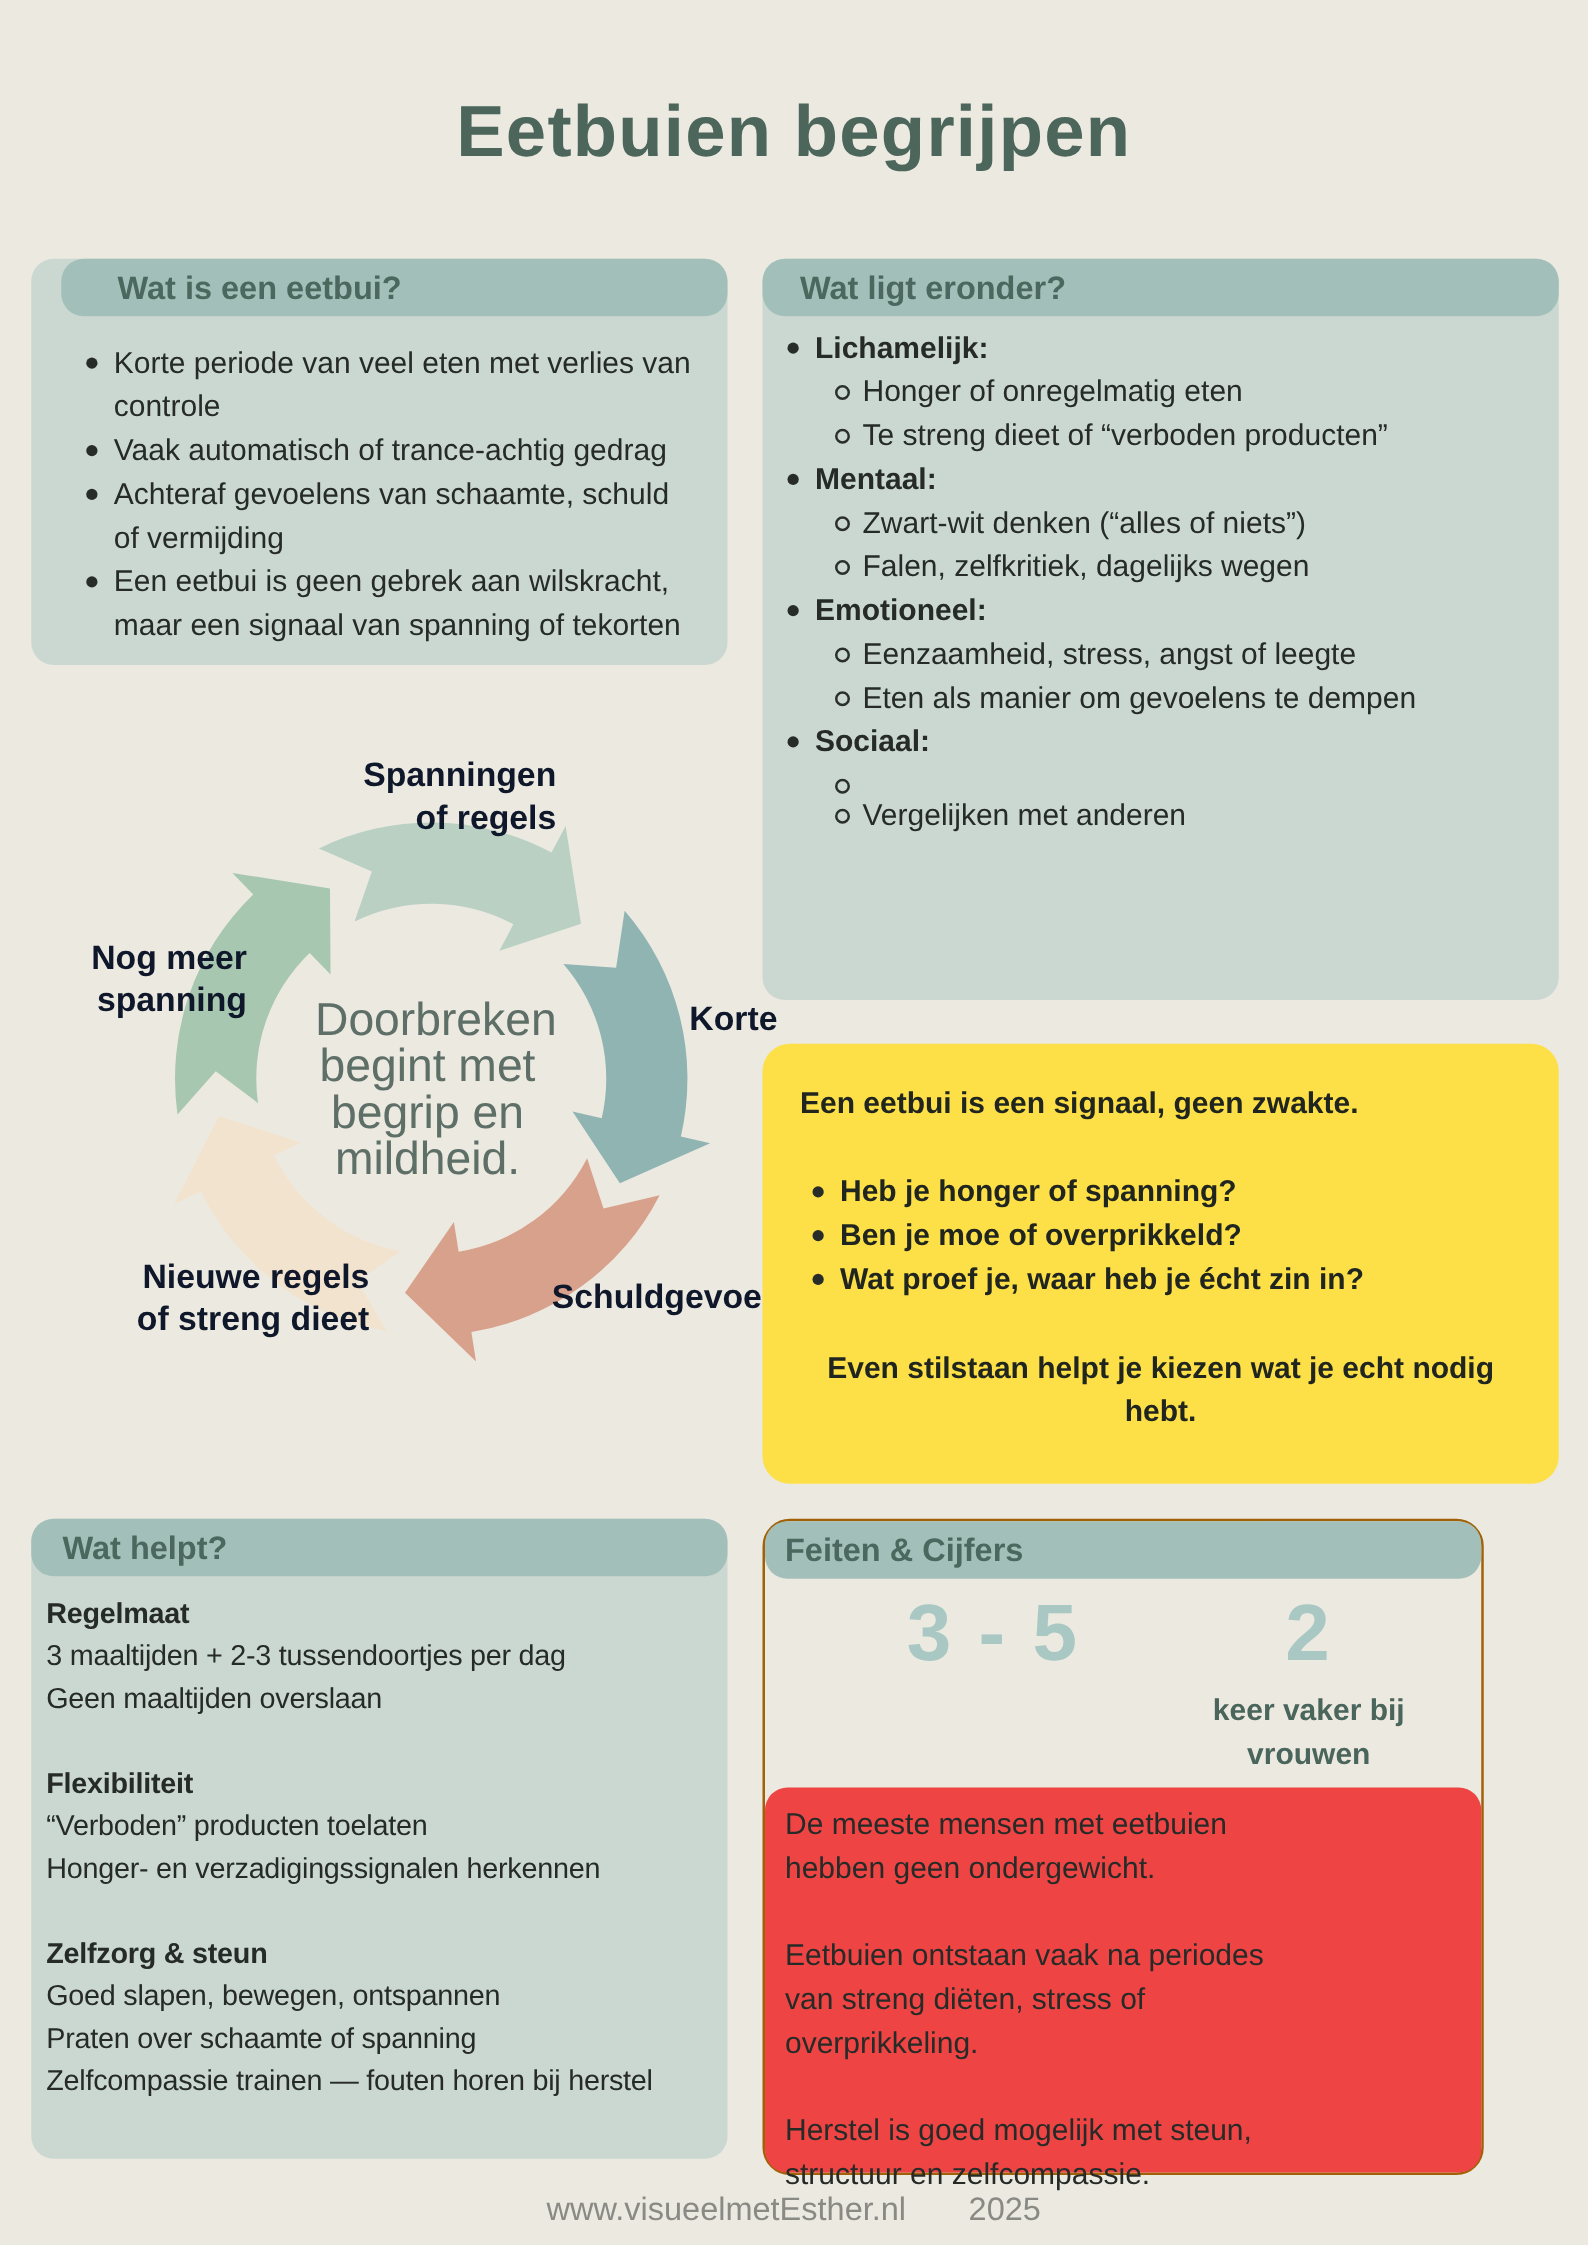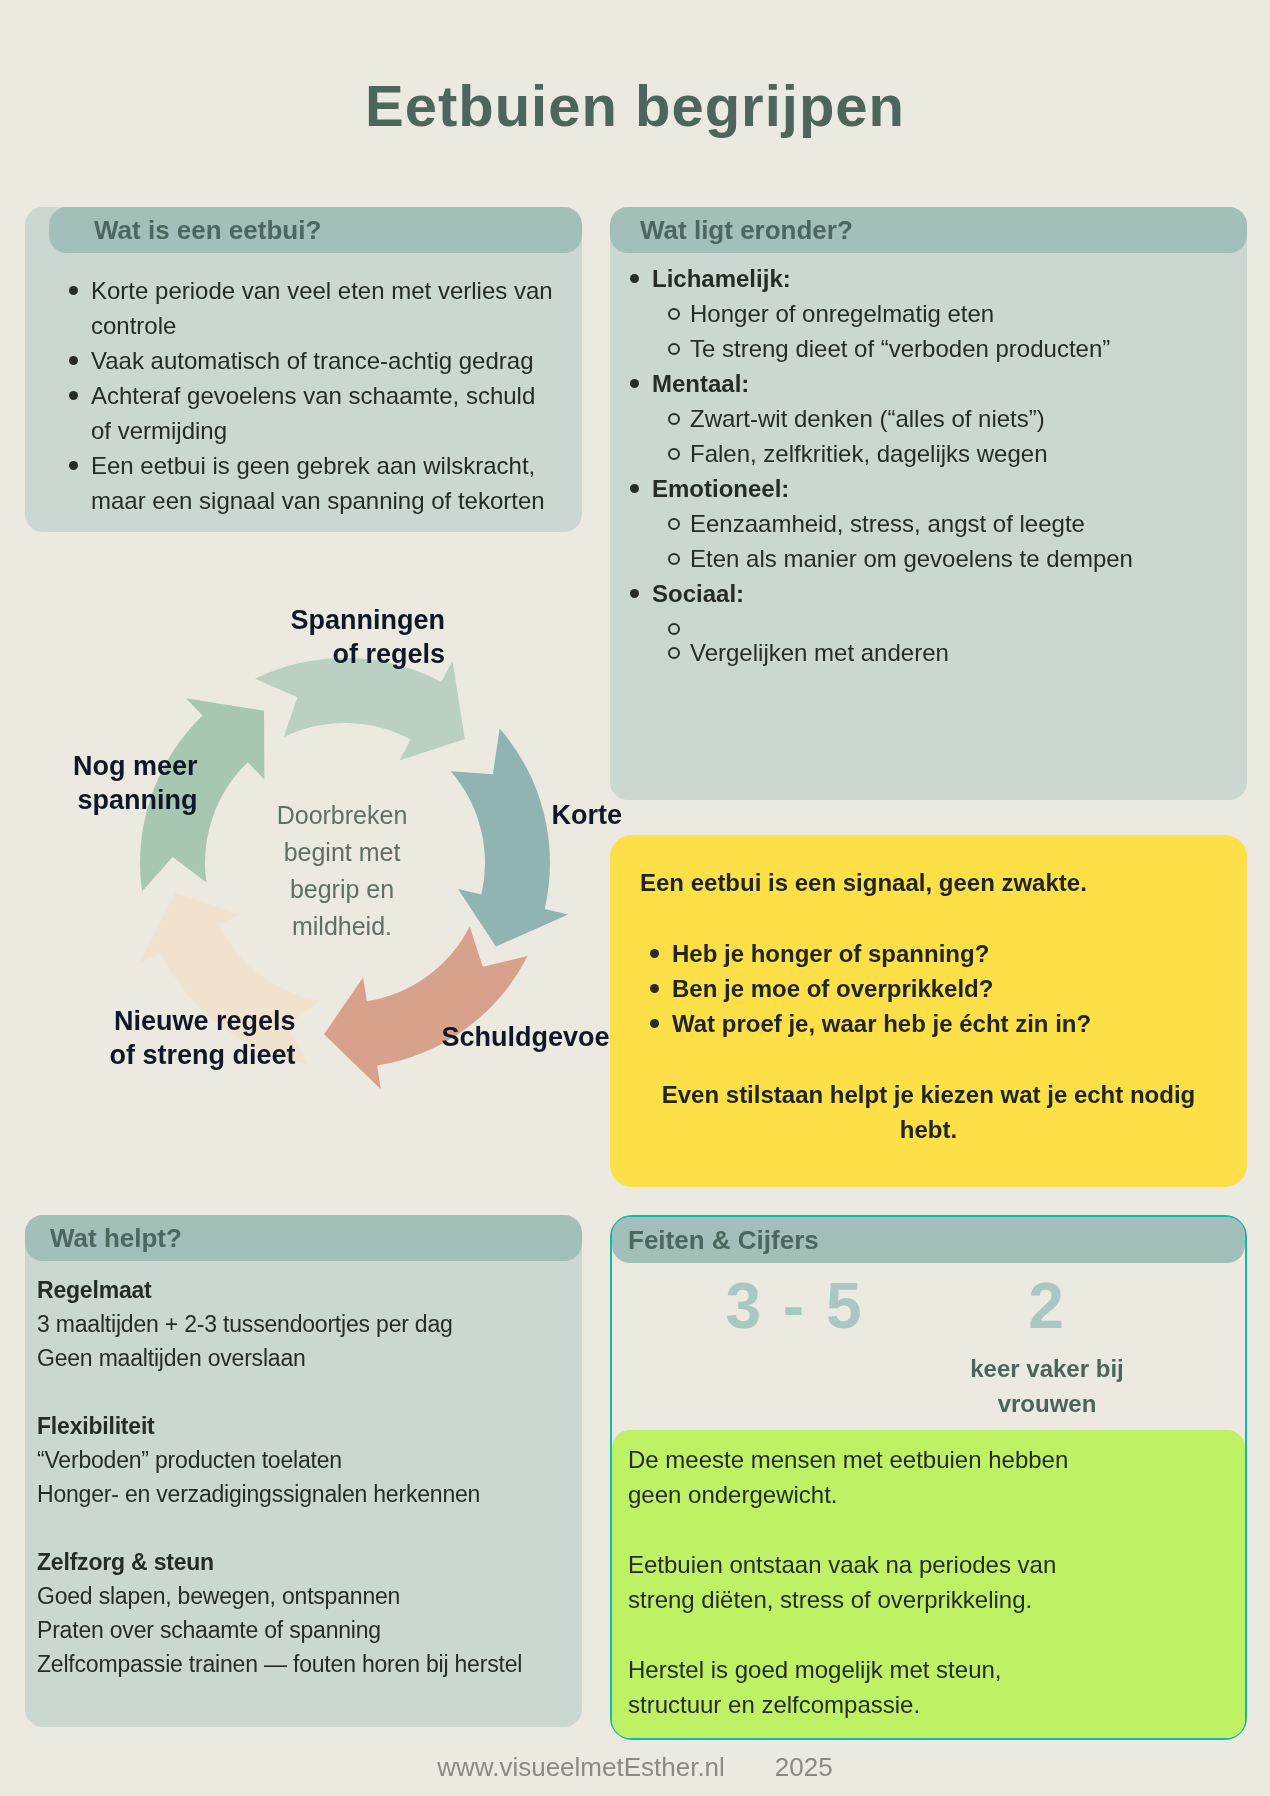--- a/index.html
+++ b/index.html
@@ -55,21 +55,21 @@
   
   .cycle { position: absolute; left: 70px; top: 585px; width: 550px; height: 550px; }
   .cycle svg { position: absolute; left: 0; top: 0; }
   .cyc-label {
     position: absolute; transform: translate(-50%, -50%);
     text-align: right; font-size: 27px; font-weight: 700;
     line-height: 34px; color: #0f172a;
   }
   .cyc-center {
     position: absolute; transform: translate(-50%, -50%);
-    text-align: center; font-size: 25px; font-weight: 400;
+    text-align: center; font-size: 37px; font-weight: 400;
     line-height: 37px; color: #5E6F67;
   }
 
   
   .box-signal {
     left: 610px; top: 835px; width: 637px; height: 352px;
     background: #fde047; border-radius: 22px;
     padding: 30px 30px 0 30px;
     font-weight: 700; color: #20261F;
   }
@@ -83,42 +83,42 @@
 
   
   .box-helps { left: 25px; top: 1215px; width: 557px; height: 512px; }
   .box-helps .box-header { padding-left: 25px; }
   .helps-content { padding: 58px 6px 0 12px; font-size: 23px; line-height: 34px; letter-spacing: -0.2px; }
   .helps-group { margin-bottom: 34px; }
   .helps-title { font-weight: 700; }
 
   
   .box-facts {
-    left: 610px; top: 1215px; width: 637px; height: 525px;
+    left: 610px; top: 1215px; width: 577px; height: 525px;
     background: transparent;
-    border: 2px solid #14b8a6; border-radius: 22px;
+    border: 2px solid #a16207; border-radius: 22px;
   }
   .box-facts .box-header { padding-left: 16px; }
   .stats { position: absolute; top: 46px; left: 0; right: 0; height: 210px; }
   .stat { position: absolute; text-align: center; }
   .stat1 { left: 15px; width: 335px; }
   .stat2 { left: 335px; width: 200px; }
   .stat-value {
     font-size: 64px; font-weight: 700; color: #A9C8C4;
     line-height: 86px; letter-spacing: 2px;
   }
   .stat-caption {
     margin: 2px auto 0 auto; font-size: 24px; font-weight: 700;
     color: #4A655C; line-height: 35px;
   }
   .stat1 .stat-caption { max-width: 235px; }
   .stat2 .stat-caption { max-width: 170px; }
   .facts-inner {
     position: absolute; left: 0; right: 0; bottom: 0; height: 308px;
-    background: #bef264; border-radius: 18px;
+    background: #ef4444; border-radius: 18px;
     padding: 12px 160px 0 16px;
     font-size: 24px; line-height: 35px;
   }
   .facts-inner p { margin-bottom: 35px; }
 
   
   .footer {
     position: absolute; top: 1752px; left: 0; right: 0;
     display: flex; justify-content: center; gap: 50px;
     font-size: 26px; color: #8A8A85;

